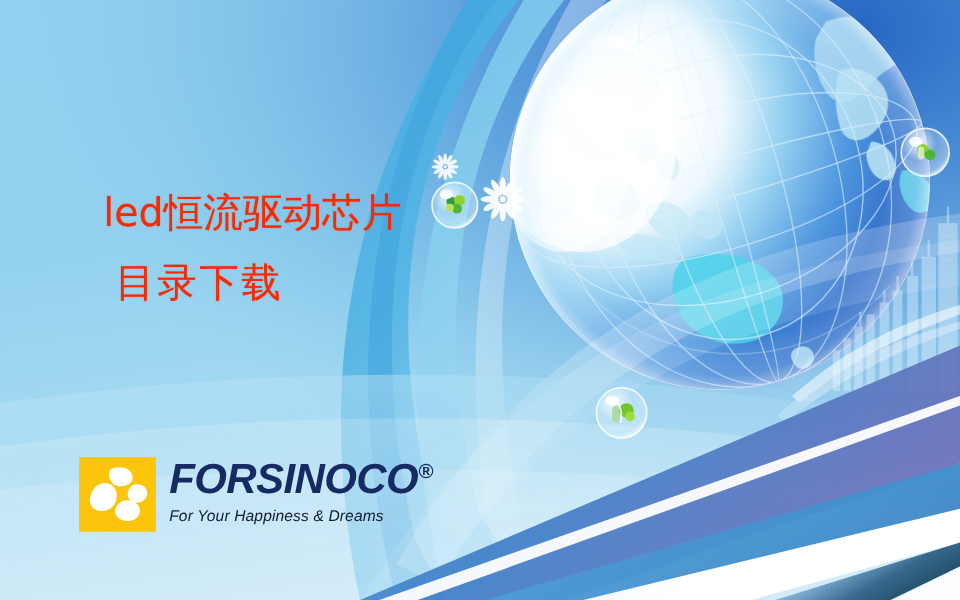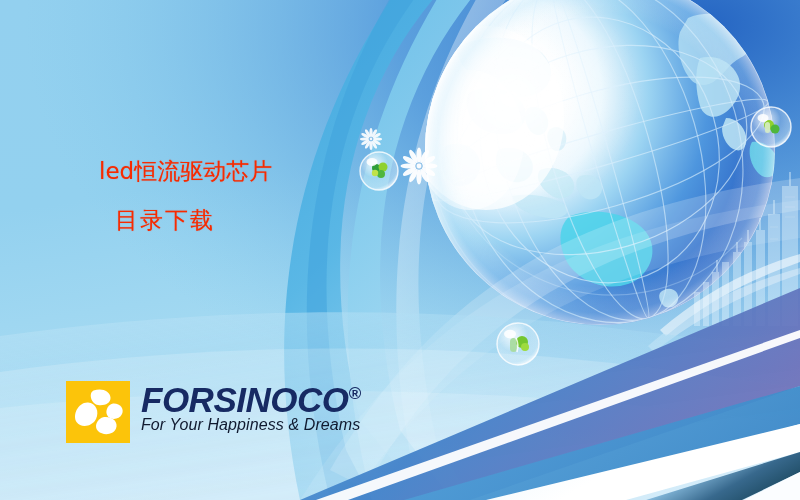--- a/index.html
+++ b/index.html
@@ -12,33 +12,33 @@
     overflow:hidden;
     background:linear-gradient(180deg,#9ad3ef 0%,#95d0ee 30%,#9bd5f1 55%,#b4e0f5 80%,#cfeaf8 100%);
   }
 
   .layer{position:absolute;top:0;left:0;width:800px;height:500px;}
   svg.layer{display:block;}
 
   
   #headline{
     position:absolute;
-    left:99px; top:160px;
+    left:86px; top:160px;
     z-index:40;
     color:#f72b00;
     font-family:"DejaVu Sans","Liberation Sans",sans-serif;
-    font-size:23px;
+    font-size:33px;
     font-weight:400;
     line-height:1.0;
     letter-spacing:0px;
     text-shadow:0 0 1px rgba(247,43,0,.55);
     white-space:nowrap;
   }
   #headline .l1{display:block;}
-  #headline .l2{display:block;margin-top:26px;margin-left:16px;letter-spacing:2px;}
+  #headline .l2{display:block;margin-top:26px;margin-left:10px;letter-spacing:2px;}
 
   
   #logo{
     position:absolute;
     left:66px; top:381px;
     z-index:40;
     display:flex;
     align-items:flex-start;
     font-style:italic;
   }
@@ -64,25 +64,26 @@
     margin-top:1px;
     white-space:nowrap;
   }
   #wordmark .reg{
     font-size:17px;
     vertical-align:super;
     letter-spacing:0;
   }
   #tagline{
     font-family:"Liberation Sans","DejaVu Sans",sans-serif;
-    font-size:16px;
+    font-size:13px;
     font-weight:400;
     color:#101a30;
     letter-spacing:0.1px;
     line-height:1;
+    margin-top:6px;
     white-space:nowrap;
   }
 </style>
 </head>
 <body>
 
 <div id="banner">
 
   <svg class="layer" viewBox="0 0 800 500" width="800" height="500" xmlns="http://www.w3.org/2000/svg">
     <defs>

